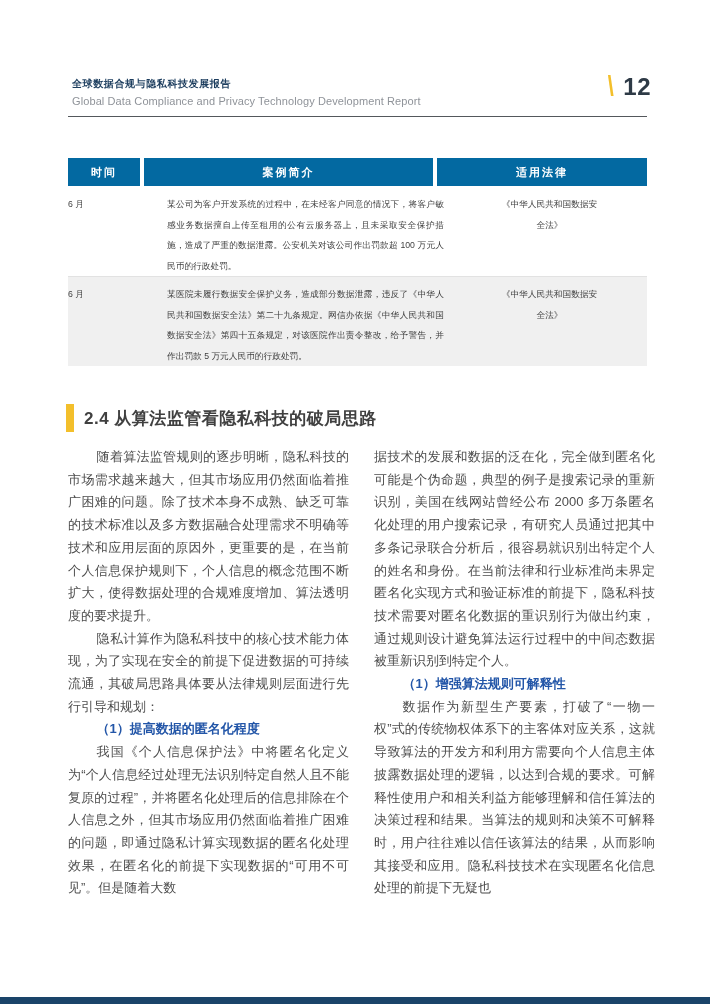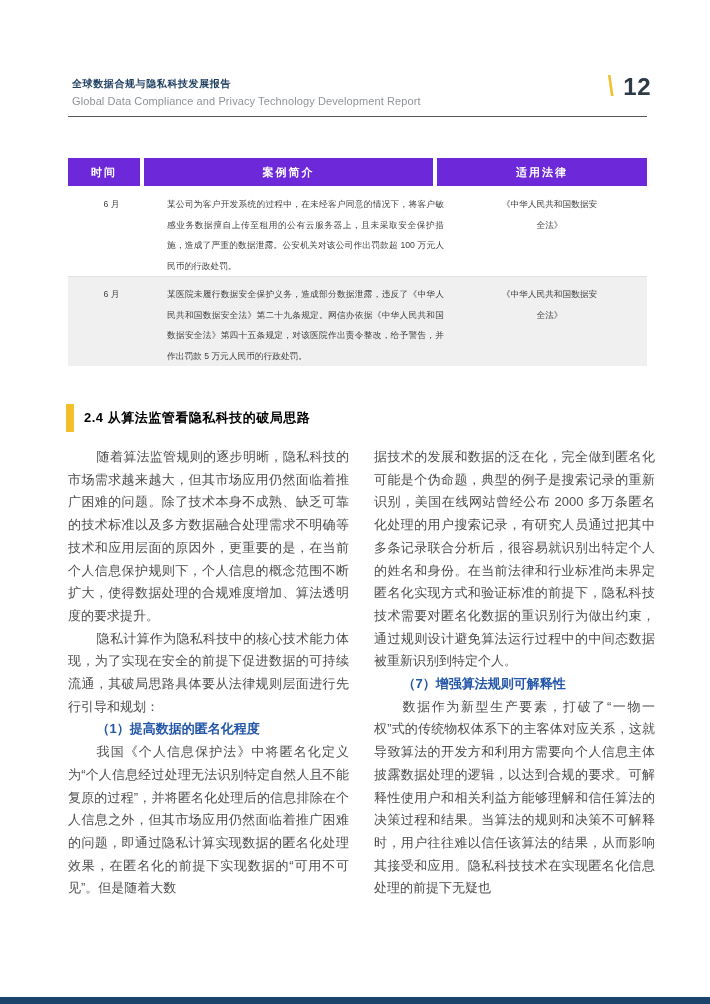--- a/index.html
+++ b/index.html
@@ -15,34 +15,34 @@
   .title-zh { font-size:10px; font-weight:bold; color:#1c3d5e; letter-spacing:0.6px; }
   .title-en { font-size:11px; color:#8f9399; margin-top:4px; letter-spacing:0.1px; }
   .pageno { position:absolute; right:0; top:-6px; display:flex; align-items:center; }
   .pageno .slash { color:#f3bf2b; font-size:27px; font-weight:bold; margin-right:9px; transform:scaleX(0.8); }
   .pageno .num { font-size:24px; color:#2e3a46; font-weight:700; letter-spacing:0.5px; }
   .rule { position:absolute; top:116px; left:68px; width:579px; height:1px; background:#54585c; }
   
   .tbl { position:absolute; top:158px; left:68px; width:579px; color:#3f3f3f; }
   .thead { display:grid; grid-template-columns:72px 289px 210px; column-gap:4px; }
   .th {
-    background:#6d28d9; color:#ffffff; font-size:11px; font-weight:bold;
+    background:#0369a1; color:#ffffff; font-size:11px; font-weight:bold;
     height:28px; line-height:28px; text-align:center; letter-spacing:2px;
   }
   .trow { display:grid; grid-template-columns:87px 297px 195px; font-size:8.7px; line-height:20.5px; }
   .trow.r1 { min-height:77px; padding-top:8px; border-bottom:1px solid #e2e2e2; }
   .trow.r2 { min-height:89px; padding-top:7px; background:#f0f0f0; }
-  .td-time { text-align:center; }
+  .td-time { }
   .td-desc { text-align:justify; padding-left:12px; padding-right:8px; }
   .td-law  { text-align:center; }
   .td-law .law-inner { max-width:100px; margin:0 auto; }
   
   .sec { position:absolute; top:404px; left:66px; display:flex; align-items:center; }
   .sec-marker { width:8px; height:28px; background:#f3bf2b; margin-right:10px; }
-  .sec-title { font-size:13px; font-weight:bold; color:#000000; letter-spacing:0.5px; }
+  .sec-title { font-size:17px; font-weight:bold; color:#404040; letter-spacing:0.5px; }
   
   .cols { position:absolute; top:446px; left:68px; width:587px; display:flex; gap:25px; }
   .col { width:287px; font-size:13px; line-height:22.7px; color:#4d4d4d; text-align:justify; }
   .col p { margin:0; }
   .p-ind { text-indent:2.2em; }
   .subpt { color:#2356a8; font-weight:bold; text-indent:2.2em; }
   
   .footer-bar { position:absolute; left:0; bottom:0; width:710px; height:7px; background:#1a4469; }
 </style>
 </head>
@@ -89,19 +89,19 @@
 
   <div class="cols">
     <div class="col">
       <p class="p-ind">随着算法监管规则的逐步明晰，隐私科技的市场需求越来越大，但其市场应用仍然面临着推广困难的问题。除了技术本身不成熟、缺乏可靠的技术标准以及多方数据融合处理需求不明确等技术和应用层面的原因外，更重要的是，在当前个人信息保护规则下，个人信息的概念范围不断扩大，使得数据处理的合规难度增加、算法透明度的要求提升。</p>
       <p class="p-ind">隐私计算作为隐私科技中的核心技术能力体现，为了实现在安全的前提下促进数据的可持续流通，其破局思路具体要从法律规则层面进行先行引导和规划：</p>
       <p class="subpt">（1）提高数据的匿名化程度</p>
       <p class="p-ind">我国《个人信息保护法》中将匿名化定义为“个人信息经过处理无法识别特定自然人且不能复原的过程”，并将匿名化处理后的信息排除在个人信息之外，但其市场应用仍然面临着推广困难的问题，即通过隐私计算实现数据的匿名化处理效果，在匿名化的前提下实现数据的“可用不可见”。但是随着大数</p>
     </div>
     <div class="col">
       <p>据技术的发展和数据的泛在化，完全做到匿名化可能是个伪命题，典型的例子是搜索记录的重新识别，美国在线网站曾经公布 2000 多万条匿名化处理的用户搜索记录，有研究人员通过把其中多条记录联合分析后，很容易就识别出特定个人的姓名和身份。在当前法律和行业标准尚未界定匿名化实现方式和验证标准的前提下，隐私科技技术需要对匿名化数据的重识别行为做出约束，通过规则设计避免算法运行过程中的中间态数据被重新识别到特定个人。</p>
-      <p class="subpt">（7）增强算法规则可解释性</p>
+      <p class="subpt">（1）增强算法规则可解释性</p>
       <p class="p-ind">数据作为新型生产要素，打破了“一物一权”式的传统物权体系下的主客体对应关系，这就导致算法的开发方和利用方需要向个人信息主体披露数据处理的逻辑，以达到合规的要求。可解释性使用户和相关利益方能够理解和信任算法的决策过程和结果。当算法的规则和决策不可解释时，用户往往难以信任该算法的结果，从而影响其接受和应用。隐私科技技术在实现匿名化信息处理的前提下无疑也</p>
     </div>
   </div>
 
   <div class="footer-bar"></div>
 </div>
 
 </body></html>

